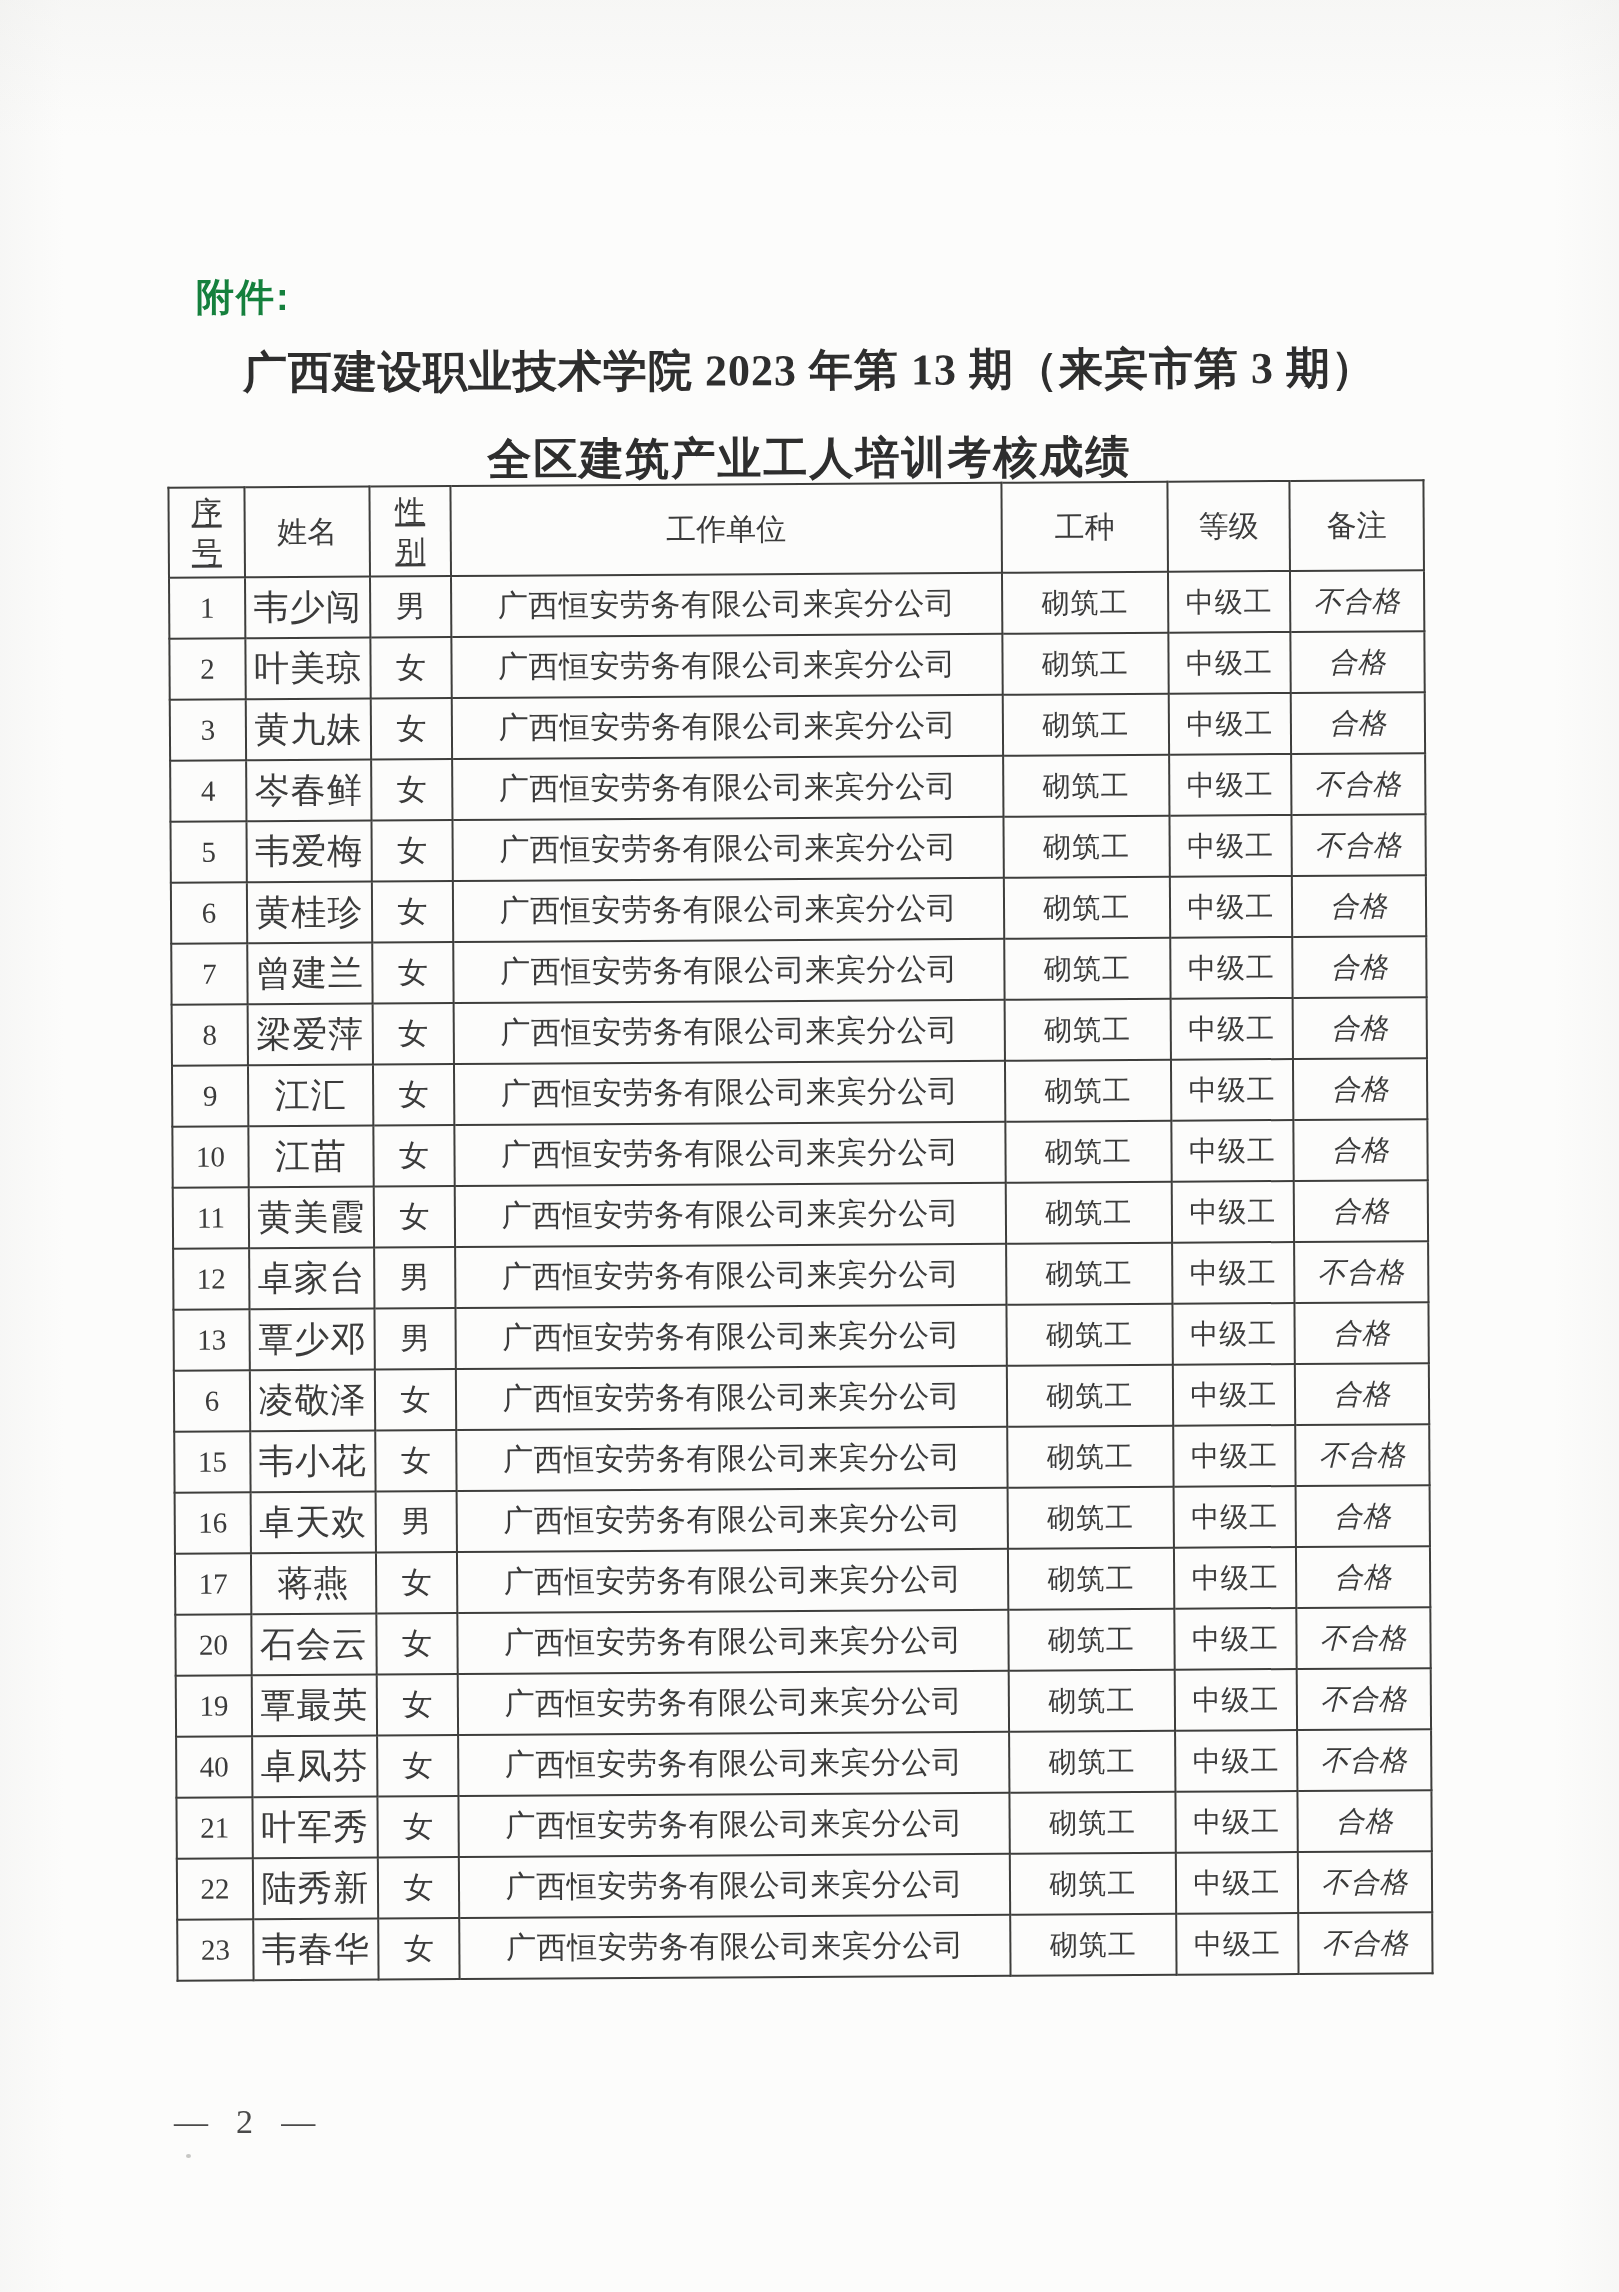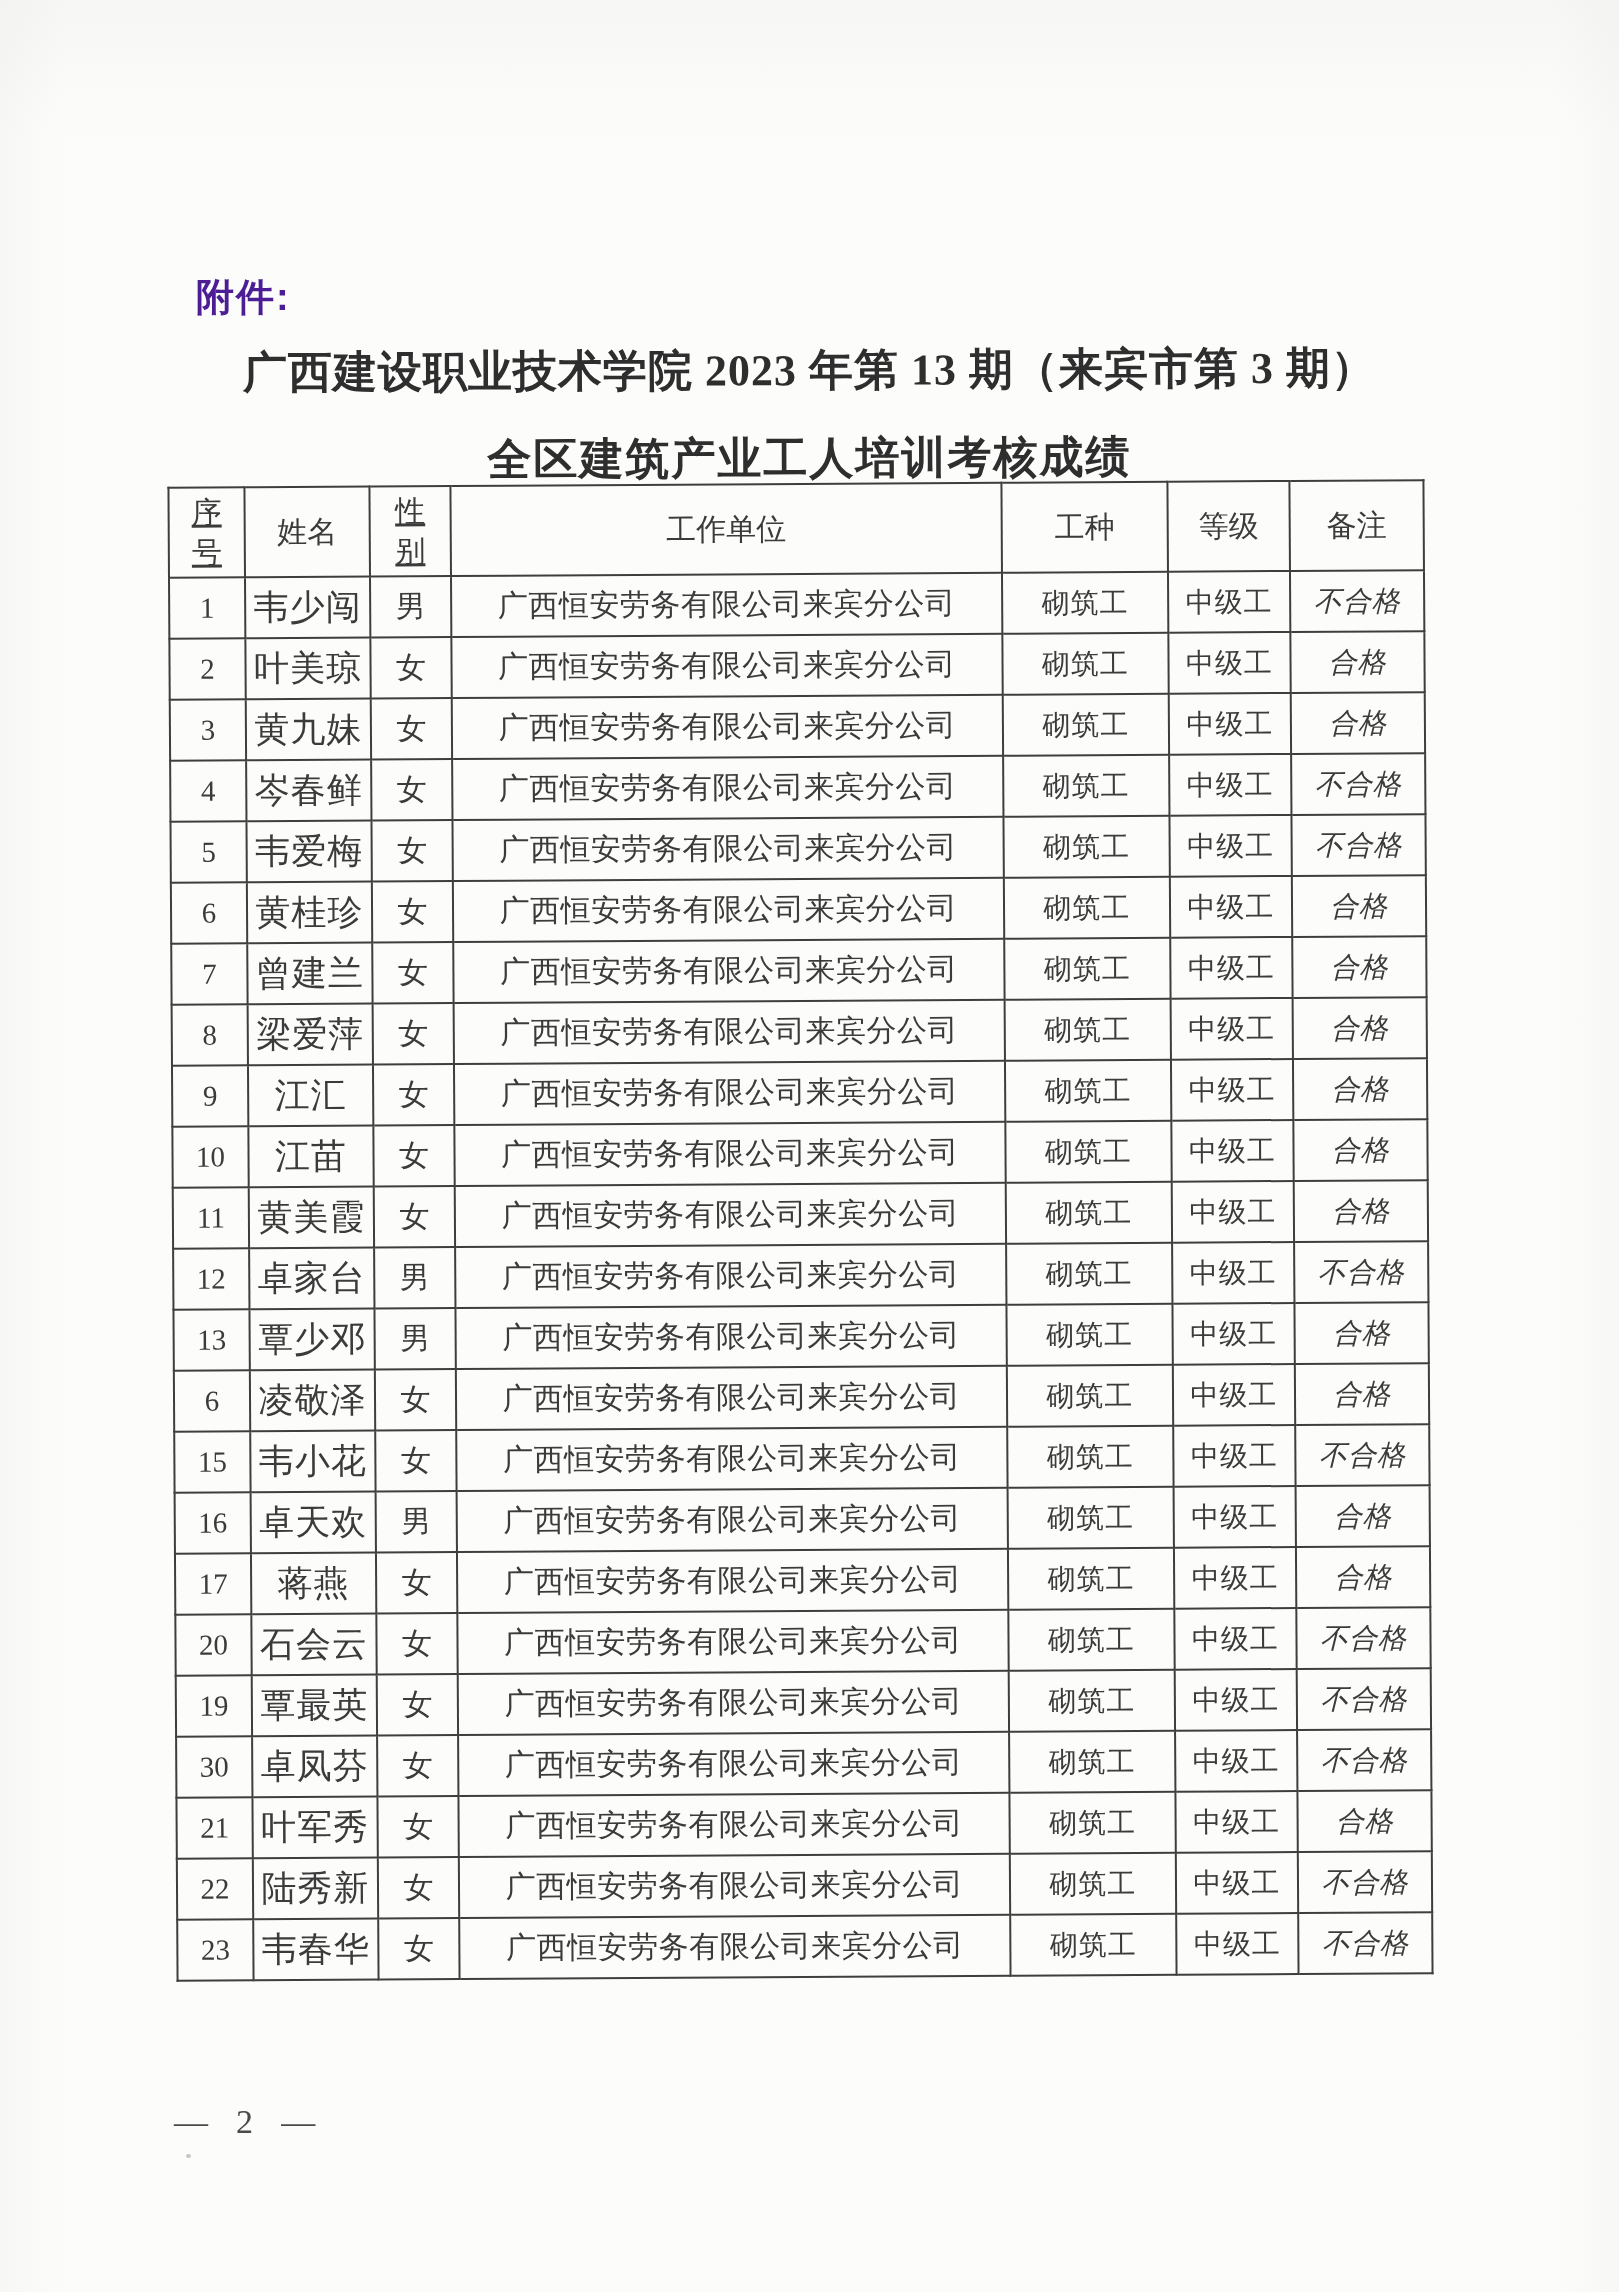--- a/index.html
+++ b/index.html
@@ -20,21 +20,21 @@
   .sheet::before {
     content: "";
     position: absolute; inset: 0;
     background: linear-gradient(180deg, rgba(230,230,228,0.25) 0%, rgba(255,255,255,0) 6%),
                 linear-gradient(90deg, rgba(235,235,233,0.3) 0%, rgba(255,255,255,0) 4%, rgba(255,255,255,0) 96%, rgba(238,238,236,0.35) 100%);
     pointer-events: none;
   }
   .attachment {
     position: absolute; left: 196px; top: 272px;
     font-family: "Liberation Sans", "DejaVu Sans", sans-serif;
-    font-size: 38px; font-weight: 600; color: #4c1d95;
+    font-size: 38px; font-weight: 600; color: #15803d;
     letter-spacing: 2px;
   }
   .title-1 {
     position: absolute; left: 0; top: 341px; width: 1619px;
     text-align: center;
     font-size: 44px; font-weight: 700; color: #2e2e2e;
     letter-spacing: 1px;
     transform: rotate(-0.25deg);
   }
   .title-2 {
@@ -308,21 +308,21 @@
           <tr>
             <td class="c-index">19</td>
             <td class="c-name">覃最英</td>
             <td class="c-gender">女</td>
             <td class="c-employer">广西恒安劳务有限公司来宾分公司</td>
             <td class="c-trade">砌筑工</td>
             <td class="c-level">中级工</td>
             <td class="c-remark">不合格</td>
           </tr>
           <tr>
-            <td class="c-index">30</td>
+            <td class="c-index">40</td>
             <td class="c-name">卓凤芬</td>
             <td class="c-gender">女</td>
             <td class="c-employer">广西恒安劳务有限公司来宾分公司</td>
             <td class="c-trade">砌筑工</td>
             <td class="c-level">中级工</td>
             <td class="c-remark">不合格</td>
           </tr>
           <tr>
             <td class="c-index">21</td>
             <td class="c-name">叶军秀</td>

